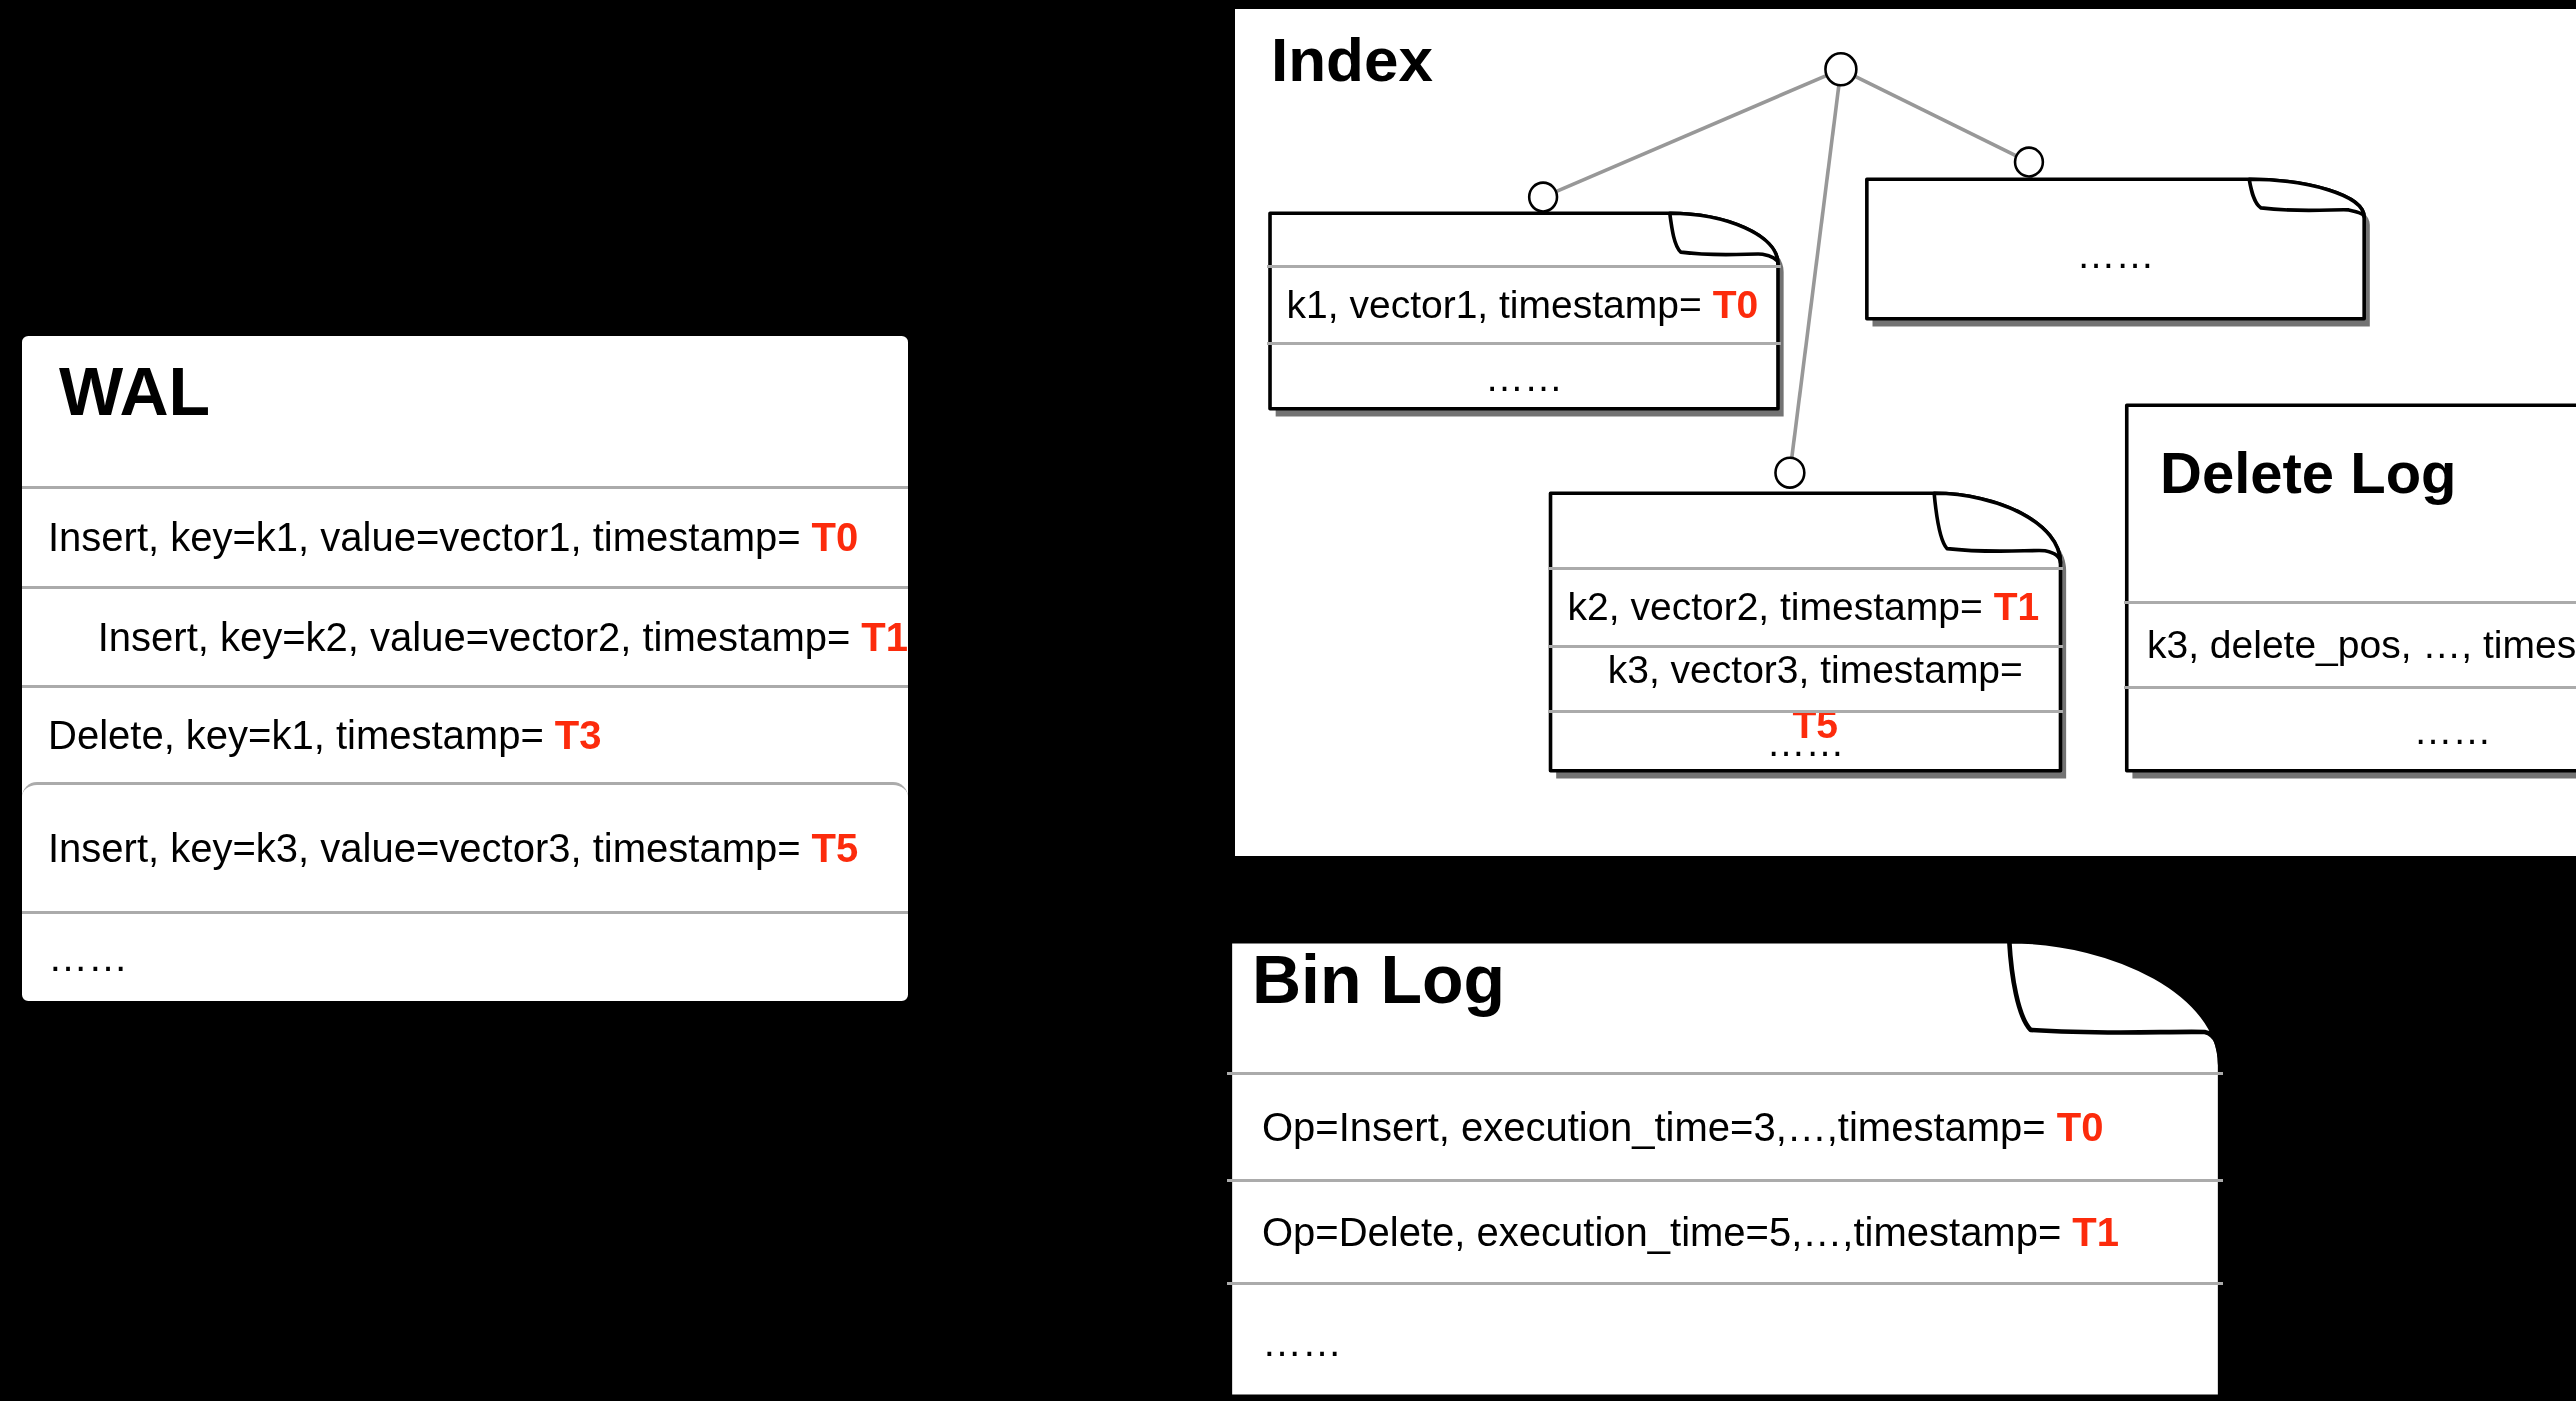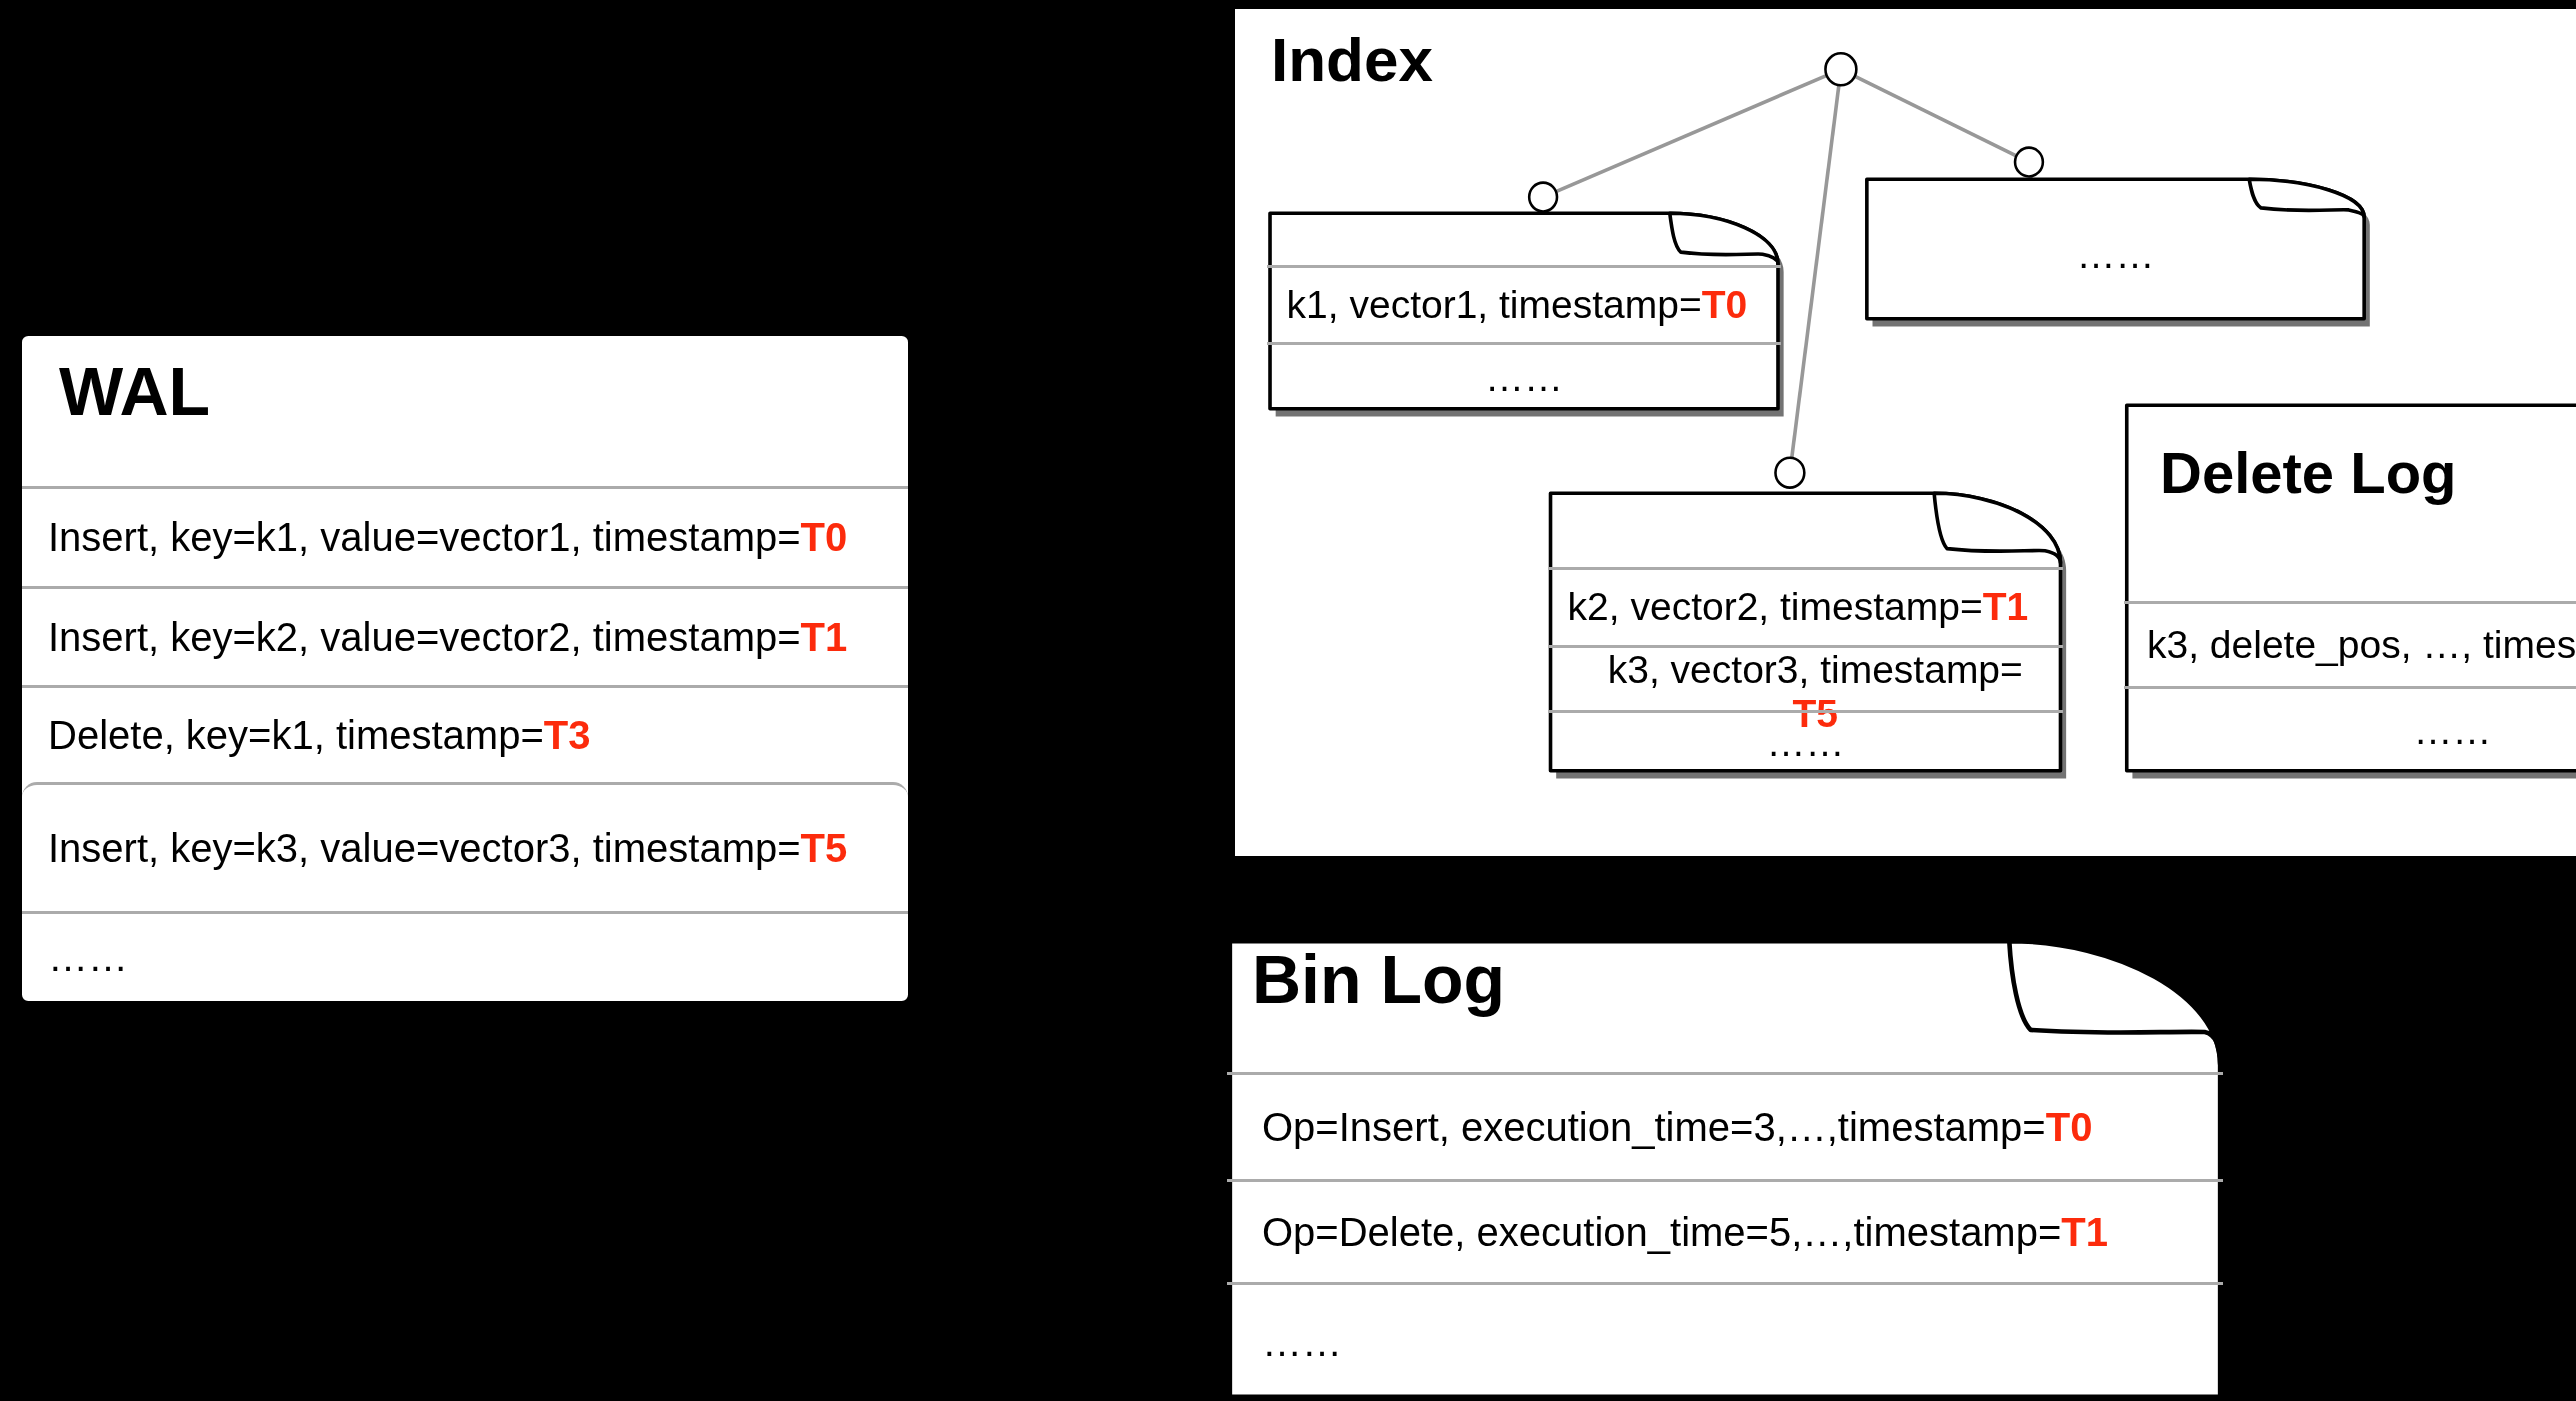--- a/index.html
+++ b/index.html
@@ -3,30 +3,30 @@
 <meta charset="utf-8">
 <style>
   :root{
     --bg:#000000; --panel:#FFFFFF; --ink:#000000;
     --accent:#FC2B0C; --sep:#ABABAB; --edge:#989898;
   }
   html,body{margin:0;padding:0;background:var(--bg);}
   #canvas{position:relative;width:2817px;height:1402px;background:var(--bg);
           font-family:"Liberation Sans","DejaVu Sans",sans-serif;color:var(--ink);overflow:hidden;}
   .row{display:flex;align-items:center;box-sizing:border-box;white-space:nowrap;position:relative;z-index:2;}
-  .sep{border-top:3.6px solid var(--sep);}
+  .sep{border-top:3.6px solid var(--sep);gap:11px;}
   .hl{color:var(--accent);font-weight:bold;}
   .center{justify-content:center;}
   
   #wal{position:absolute;left:20px;top:334px;width:890px;height:669px;background:var(--panel);
        border:2.1px solid var(--ink);border-radius:8.2px;box-sizing:border-box;display:flex;flex-direction:column;}
   #wal .title{height:150px;display:flex;align-items:flex-start;padding:20.6px 0 0 37px;
               font-size:68px;font-weight:bold;line-height:1;box-sizing:border-box;}
   #wal .row{font-size:40px;padding-left:26px;}
-  #wal .r1{height:100px;} #wal .r2{height:99px;} #wal .r3{height:97px;} #wal .r4{height:129px;border-radius:15px;}
+  #wal .r1{height:100px;} #wal .r2{height:99px;justify-content:flex-end;} #wal .r3{height:97px;} #wal .r4{height:129px;border-radius:15px;}
   #wal .r5{flex:1;}
   
   #index-panel{position:absolute;left:1233px;top:6.7px;width:1579px;height:851px;background:var(--panel);
                border:2.6px solid var(--ink);box-sizing:border-box;}
   #index-panel > .paneltitle{position:absolute;left:36px;top:20px;font-size:62px;font-weight:bold;line-height:1;z-index:2;}
   svg.layer{position:absolute;left:0;top:0;overflow:visible;}
   #tree-edges{z-index:1;} #tree-nodes{z-index:5;}
   .docbox{position:absolute;z-index:3;}
   .docbox > svg{position:absolute;left:0;top:0;overflow:visible;z-index:1;}
   .docbox .content{position:absolute;inset:0;display:flex;flex-direction:column;z-index:2;}

